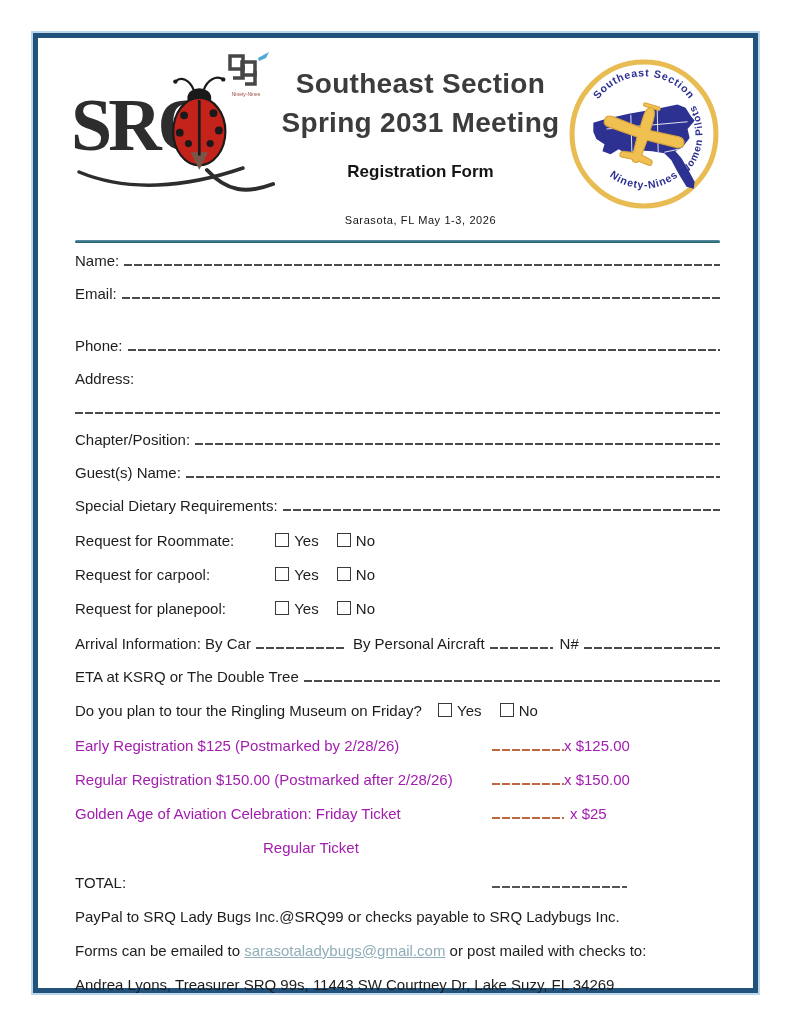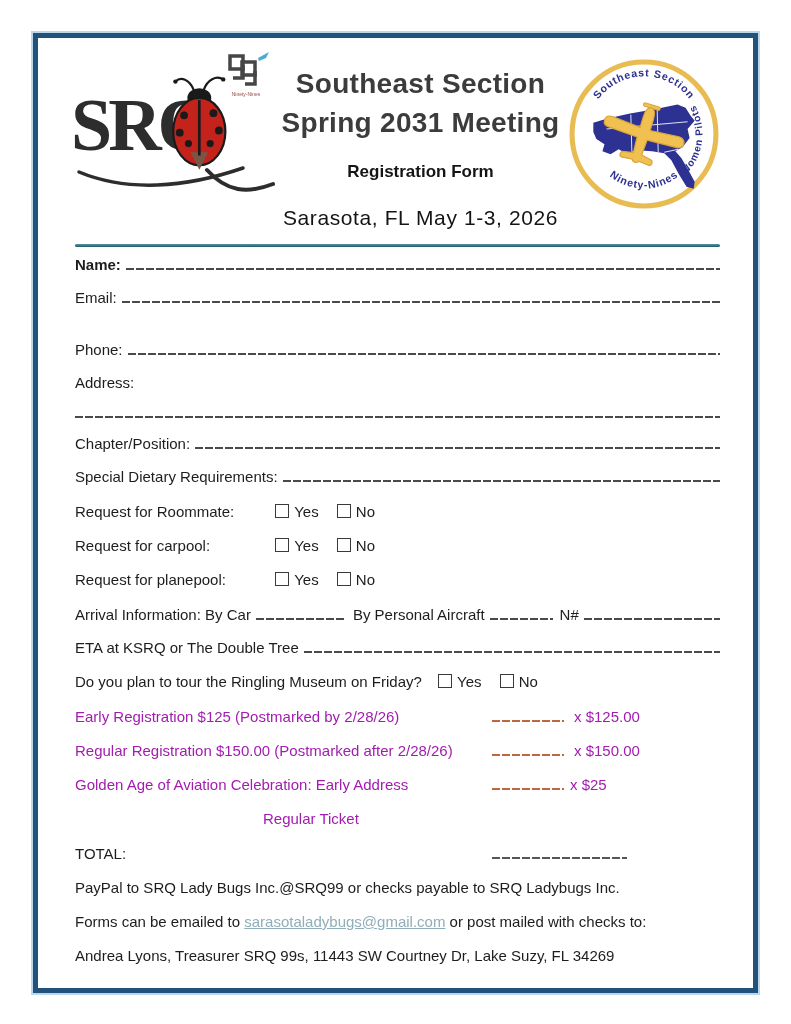--- a/index.html
+++ b/index.html
@@ -22,21 +22,21 @@
     position:absolute;left:-4px;top:42px;
     font-family:"Liberation Serif",serif;font-weight:700;
     font-size:74px;line-height:70px;color:#2d2d2d;letter-spacing:-4px;
   }
   .ladybug{position:absolute;left:94px;top:26px;}
   .flourish{position:absolute;left:0;top:112px;}
   .mini99{position:absolute;left:150px;top:2px;}
   .titles{flex:1;text-align:center;padding-top:16px;}
   .t1,.t2{font-size:28px;font-weight:700;color:#3c3c3c;line-height:39px;letter-spacing:.3px;}
   .t3{margin-top:20px;font-size:17px;font-weight:700;color:#141414;}
-  .t4{margin-top:24px;font-size:21px;color:#141414;letter-spacing:.6px;}
+  .t4{margin-top:32px;font-size:11px;color:#141414;letter-spacing:.6px;}
   .patchwrap{width:152px;flex:none;margin-top:10px;}
 
   .divider{height:3px;margin-top:14px;background:linear-gradient(#5a93a3,#1f5a6d);border-radius:2px;}
 
   
   .row{display:flex;align-items:baseline;font-size:15px;}
   .blockrow{font-size:15px;}
   .bl{
     flex:1 1 auto;height:2px;margin-left:5px;
     background:repeating-linear-gradient(90deg,#4a4a4a 0 8px,rgba(0,0,0,0) 8px 10px);
@@ -49,28 +49,28 @@
   .bl.orange{flex:0 0 72px;margin-left:0;background:repeating-linear-gradient(90deg,#BE663E 0 8px,rgba(190,102,62,0) 8px 10px);}
   .cb{
     display:inline-block;width:12px;height:12px;border:1.5px solid #3a3a3a;
     vertical-align:-1px;margin-right:5px;background:#fff;
   }
   .cblabelcol{display:inline-block;width:196px;}
   .cb2{margin-left:14px;}
   .gap6{margin-left:7px;}
   .prow{display:flex;align-items:baseline;font-size:15px;color:#a21caf;}
   .pr-right{margin-left:auto;flex:0 0 228px;display:flex;align-items:baseline;}
-  .amt{margin-left:10px;}
+  .amt{margin-left:0;}
   .amt.tight{margin-left:6px;text-align:center;}
   .indent188{padding-left:188px;}
   .totright{margin-left:auto;flex:0 0 228px;display:flex;align-items:baseline;}
   a.maillink{color:#8FAEBA;text-decoration:underline;cursor:pointer;}
 
   
-  .mt8{margin-top:9px;font-weight:bold;}   .mt35{margin-top:35px;}  .mt15{margin-top:16px;}
+  .mt8{margin-top:9px;}   .mt35{margin-top:35px;}  .mt15{margin-top:16px;}
   .mt22{margin-top:25px;} .mt17{margin-top:18px;}  .mt16{margin-top:17px;}
 </style>
 </head>
 <body>
 
 <div class="frame">
  <div class="content">
 
   <div class="hdr">
 
@@ -174,20 +174,24 @@
   </div>
   <div class="row mt22">
     <span class="bl full"></span>
   </div>
 
   <div class="row mt16">
     <span>Chapter/Position:</span>
     <span class="bl"></span>
   </div>
 
+  <div class="row mt15">
+    <span>Guest(s) Name:</span>
+    <span class="bl"></span>
+  </div>
 
   <div class="row mt15">
     <span>Special Dietary Requirements:</span>
     <span class="bl"></span>
   </div>
 
   <div class="blockrow mt17">
     <span class="cblabelcol">Request for Roommate:</span>
     <span class="cb"></span><span>Yes</span>
     <span class="cb cb2"></span><span>No</span>
@@ -235,21 +239,21 @@
 
   <div class="prow mt16">
     <span>Regular Registration $150.00 (Postmarked after 2/28/26)</span>
     <span class="pr-right">
       <span class="bl orange"></span>
       <span class="amt">x $150.00</span>
     </span>
   </div>
 
   <div class="prow mt16">
-    <span>Golden Age of Aviation Celebration: Early Address</span>
+    <span>Golden Age of Aviation Celebration: Friday Ticket</span>
     <span class="pr-right">
       <span class="bl orange"></span>
       <span class="amt tight">x $25</span>
     </span>
   </div>
 
   <div class="prow mt16">
     <span class="indent188">Regular Ticket</span>
   </div>
 

